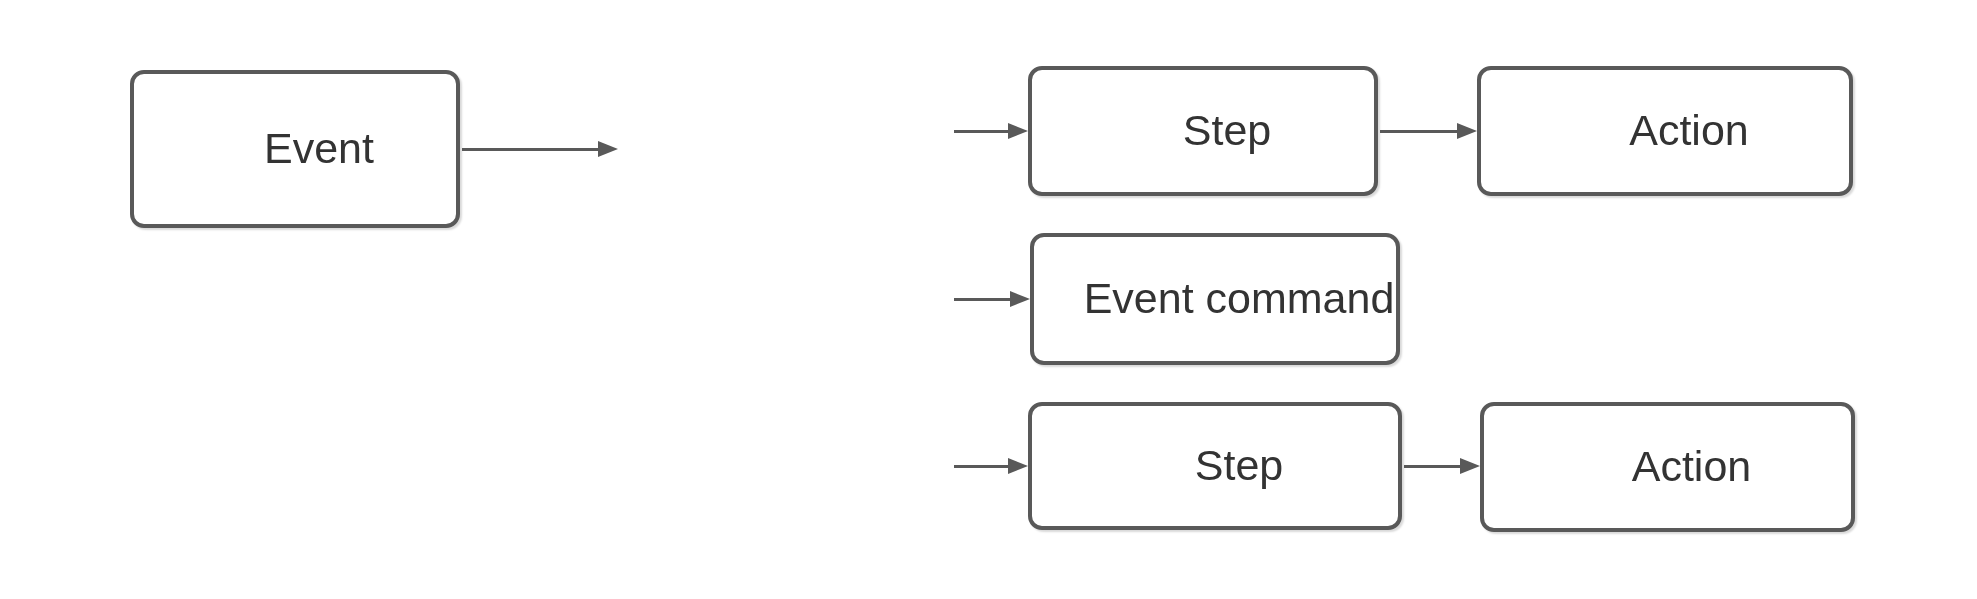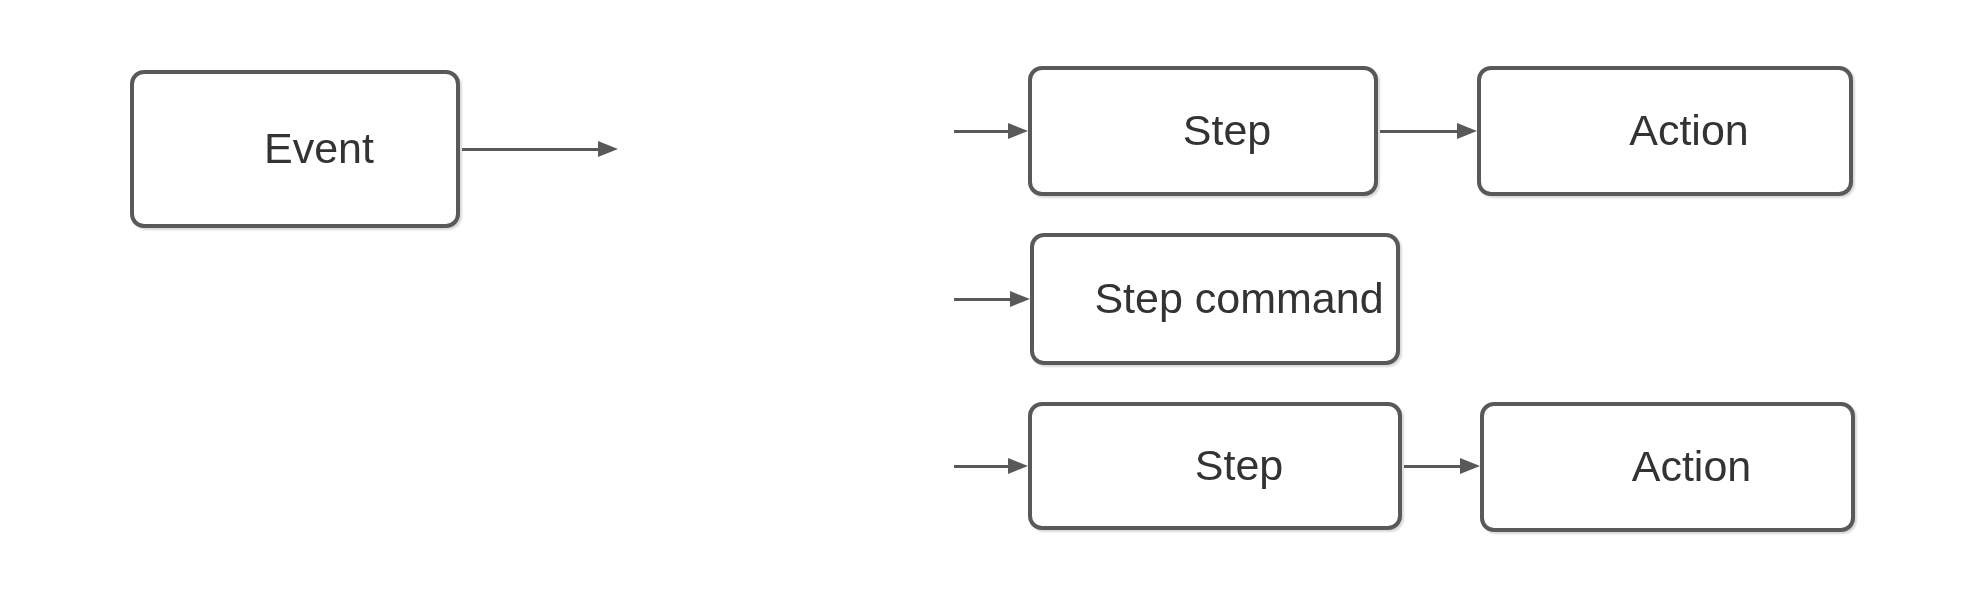--- a/index.html
+++ b/index.html
@@ -78,21 +78,21 @@
 
   <div class="node node-step-top">
     <span class="node-label">Step</span>
   </div>
 
   <div class="node node-action-top">
     <span class="node-label">Action</span>
   </div>
 
   <div class="node node-shell">
-    <span class="node-label">Step command</span>
+    <span class="node-label">Event command</span>
   </div>
 
   <div class="node node-step-bottom">
     <span class="node-label">Step</span>
   </div>
 
   <div class="node node-action-bottom">
     <span class="node-label">Action</span>
   </div>
 

